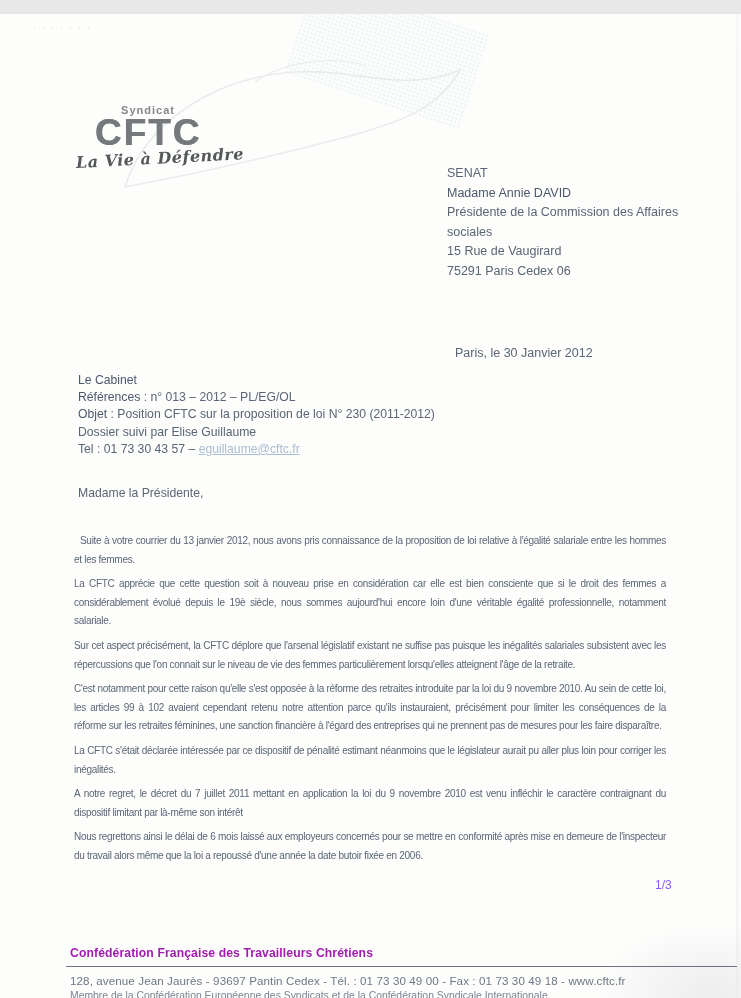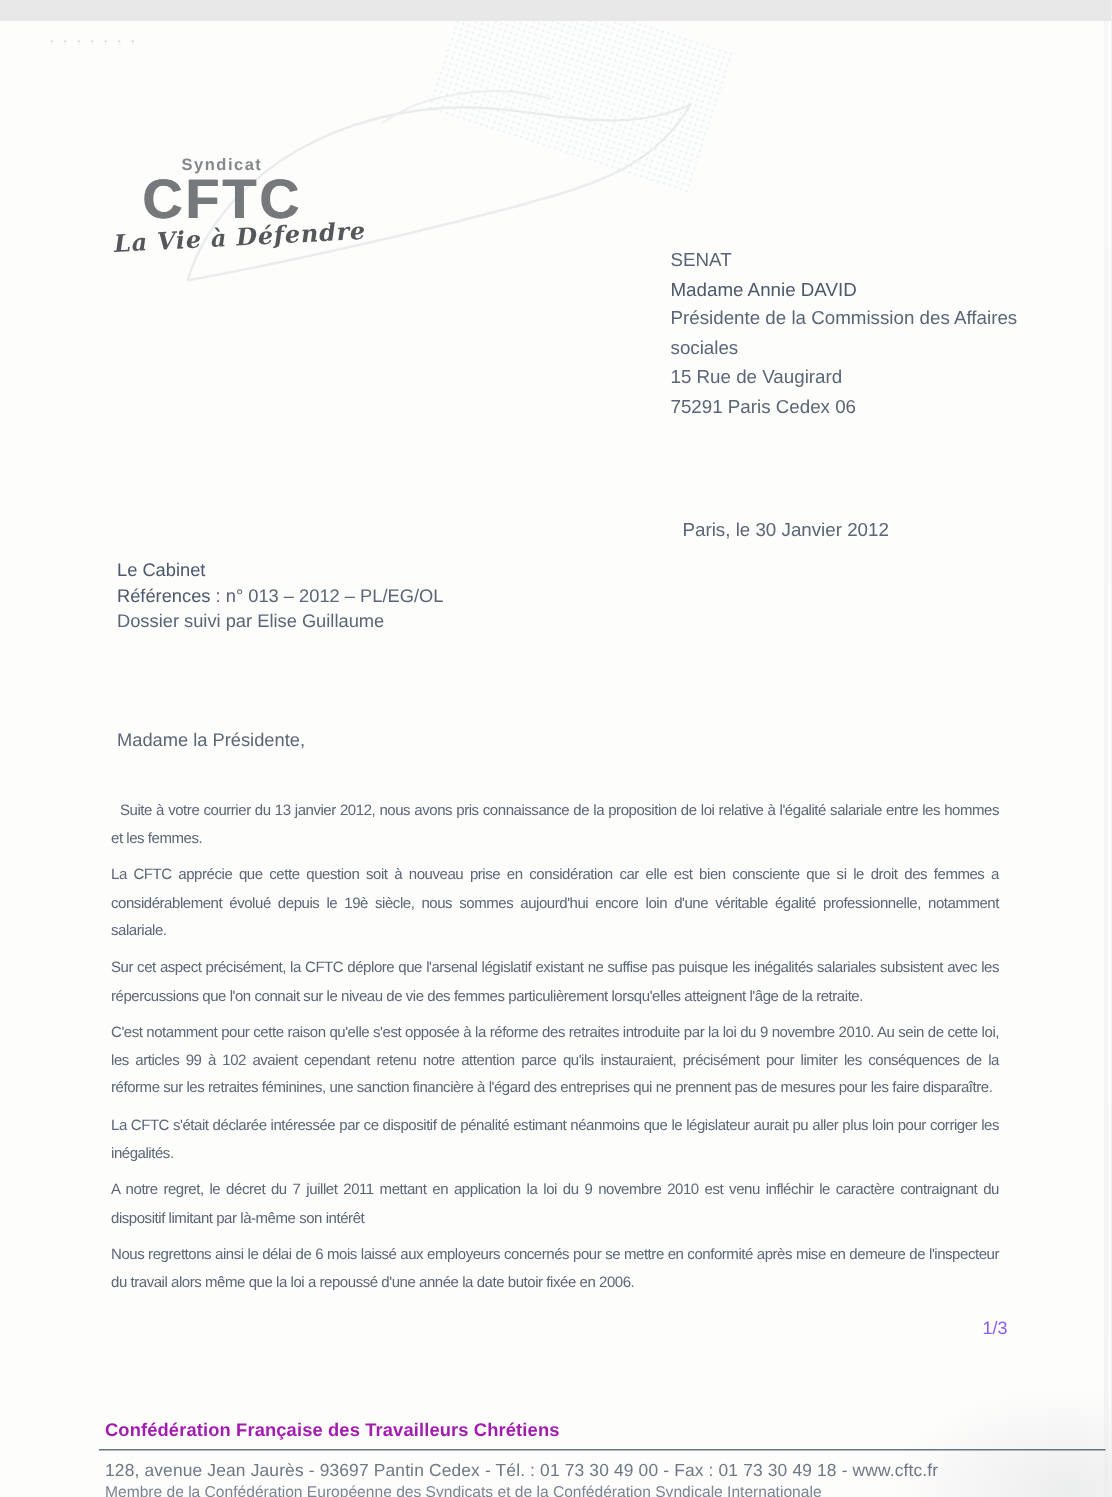--- a/index.html
+++ b/index.html
@@ -111,21 +111,23 @@
     <div>sociales</div>
     <div>15 Rue de Vaugirard</div>
     <div>75291 Paris Cedex 06</div>
   </section>
 
   <div class="dateline">Paris, le 30 Janvier 2012</div>
 
   <section class="refblock">
     <div class="bold">Le Cabinet</div>
     <div><span class="bold">Références</span><span> : n° 013 – 2012 – PL/EG/OL</span></div>
+    <div><span class="bold">Objet</span><span> : Position CFTC sur la proposition de loi N° 230 (2011-2012)</span></div>
     <div>Dossier suivi par Elise Guillaume</div>
+    <div><span>Tel : 01 73 30 43 57 – </span><a class="email">eguillaume@cftc.fr</a></div>
   </section>
 
   <div class="salutation">Madame la Présidente,</div>
 
   <section class="body">
     <p class="para indent">Suite à votre courrier du 13 janvier 2012, nous avons pris connaissance de la proposition de loi relative à l'égalité salariale entre les hommes et les femmes.</p>
     <p class="para">La CFTC apprécie que cette question soit à nouveau prise en considération car elle est bien consciente que si le droit des femmes a considérablement évolué depuis le 19è siècle, nous sommes aujourd'hui encore loin d'une véritable égalité professionnelle, notamment salariale.</p>
     <p class="para">Sur cet aspect précisément, la CFTC déplore que l'arsenal législatif existant ne suffise pas puisque les inégalités salariales subsistent avec les répercussions que l'on connait sur le niveau de vie des femmes particulièrement lorsqu'elles atteignent l'âge de la retraite.</p>
     <p class="para">C'est notamment pour cette raison qu'elle s'est opposée à la réforme des retraites introduite par la loi du 9 novembre 2010. Au sein de cette loi, les articles 99 à 102 avaient cependant retenu notre attention parce qu'ils instauraient, précisément pour limiter les conséquences de la réforme sur les retraites féminines, une sanction financière à l'égard des entreprises qui ne prennent pas de mesures pour les faire disparaître.</p>
     <p class="para">La CFTC s'était déclarée intéressée par ce dispositif de pénalité estimant néanmoins que le législateur aurait pu aller plus loin pour corriger les inégalités.</p>

